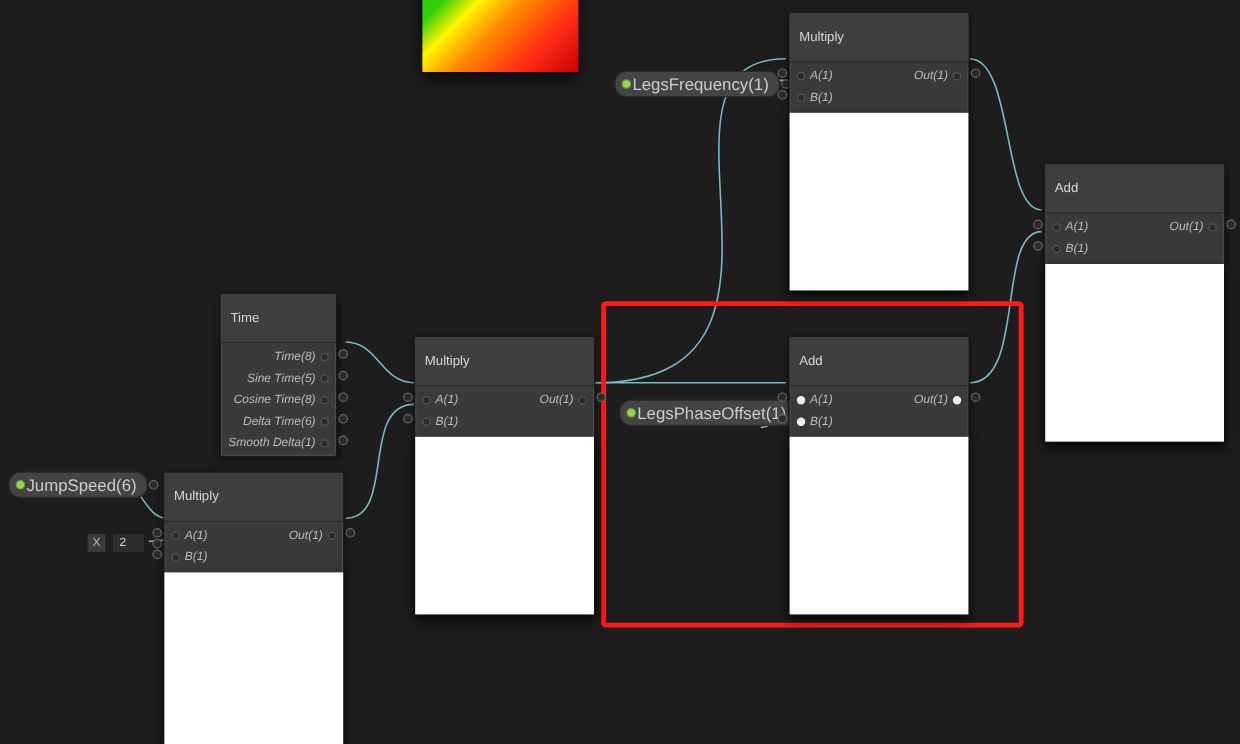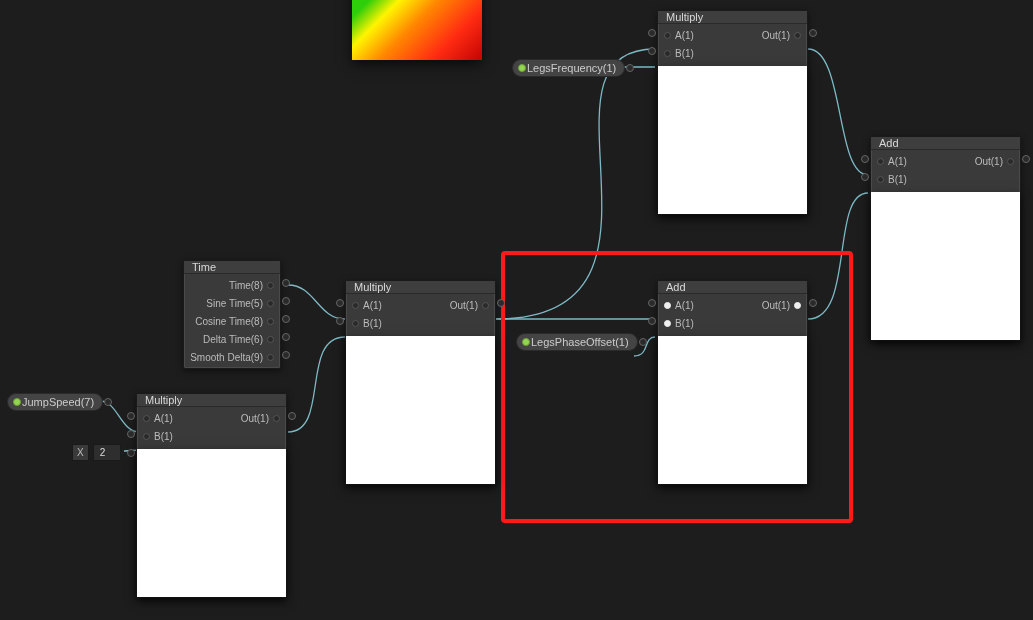--- a/index.html
+++ b/index.html
@@ -32,30 +32,31 @@
     stroke-width: 1.3;
   }
   .node {
     position: absolute;
     background: #3a3a3a;
     border: 1px solid #1a1a1a;
     box-shadow: 0 2px 6px rgba(0,0,0,0.5), inset 0 0 0 1px #4a4a4a;
     border-radius: 2px;
   }
   .node-title {
-    padding: 0 8px;
+    padding: 14px 8px;
     color: #d8d8d8;
     font-weight: 400;
     border-bottom: 1px solid #2a2a2a;
     background: #3e3e3e;
     white-space: nowrap;
   }
   .ports {
     padding: 2px 0;
     position: relative;
+    font-style: italic;
   }
   .port-row {
     display: flex;
     justify-content: space-between;
     align-items: center;
     height: 18px;
   }
   .port-in, .port-out {
     display: flex;
     align-items: center;
@@ -99,21 +100,21 @@
   }
   .outcircle { right: -10px; }
   .incircle  { left: -10px; }
   
   .pill {
     position: absolute;
     background: #444;
     border: 1px solid #2a2a2a;
     border-radius: 10px;
     padding: 2px 8px 2px 14px;
-    font-size: 11px;
+    font-size: 14px;
     color: #ccc;
     white-space: nowrap;
   }
   .pill .pd {
     position: absolute;
     left: 5px; top: 50%;
     transform: translateY(-50%);
     width: 6px; height: 6px;
     border-radius: 50%;
     background: #93d650;
@@ -194,21 +195,21 @@
 
     <path d="M 808 319 C 855 319, 830 193, 868 193"></path>
   </svg>
 
   <div class="gradient-preview" style="left:352px; top:-40px; width:130px; height:100px;"></div>
 
   <div class="highlight-box" style="left:501px; top:251px; width:352px; height:272px;"></div>
 
   <div class="pill" style="left:7px; top:393px;">
     <span class="pd"></span>
-    <span>JumpSpeed(7)</span>
+    <span>JumpSpeed(6)</span>
     <span class="po"></span>
   </div>
 
   <div class="pill" style="left:512px; top:59px;">
     <span class="pd"></span>
     <span>LegsFrequency(1)</span>
     <span class="po"></span>
   </div>
 
   <div class="pill" style="left:516px; top:333px;">
@@ -216,21 +217,21 @@
     <span>LegsPhaseOffset(1)</span>
     <span class="po"></span>
   </div>
 
   <div class="const-field" style="left:72px; top:444px;">
     <span class="xlabel">X</span>
     <span class="xval">2</span>
     <span class="xo"></span>
   </div>
 
-  <div class="node" style="left:183px; top:260px; width:96px;">
+  <div class="node" style="left:183px; top:244px; width:96px;">
     <div class="node-title">Time</div>
     <div class="ports">
       <div class="port-row">
           <span></span>
         <span class="port-out">
           <span class="dot"></span>
             <span>Time(8)</span>
         </span>
           <span class="outcircle" style="top:5px;"></span>
       </div>
@@ -255,21 +256,21 @@
         <span class="port-out">
           <span class="dot"></span>
             <span>Delta Time(6)</span>
         </span>
           <span class="outcircle" style="top:59px;"></span>
       </div>
       <div class="port-row">
           <span></span>
         <span class="port-out">
           <span class="dot"></span>
-            <span>Smooth Delta(9)</span>
+            <span>Smooth Delta(1)</span>
         </span>
           <span class="outcircle" style="top:77px;"></span>
       </div>
     </div>
   </div>
 
   <div class="node" style="left:136px; top:393px; width:149px;">
     <div class="node-title">Multiply</div>
     <div class="ports">
       <div class="port-row">

